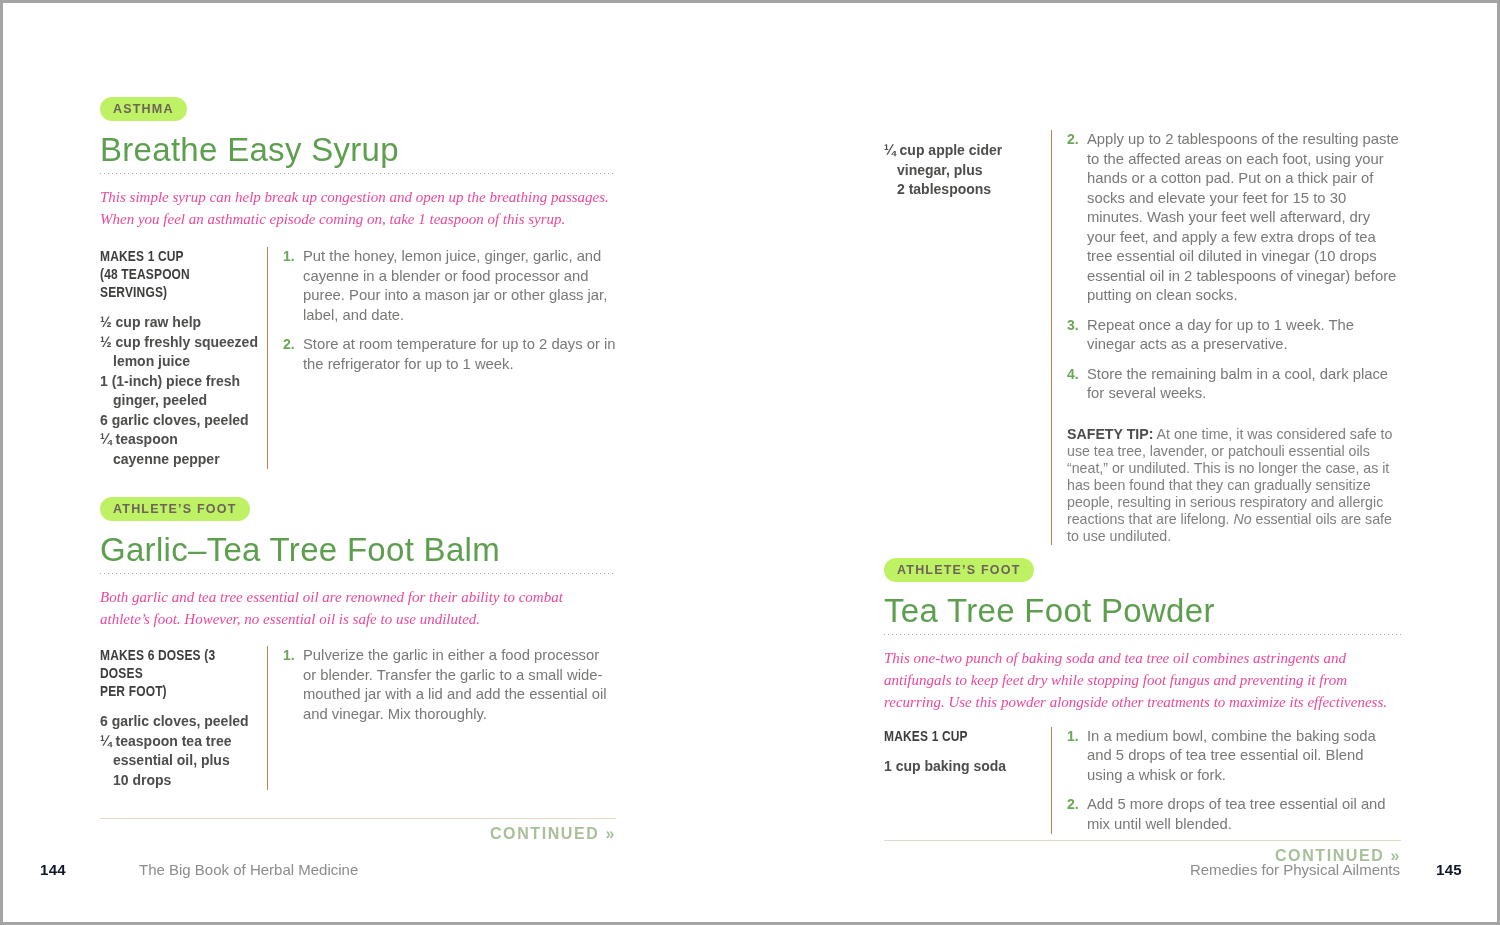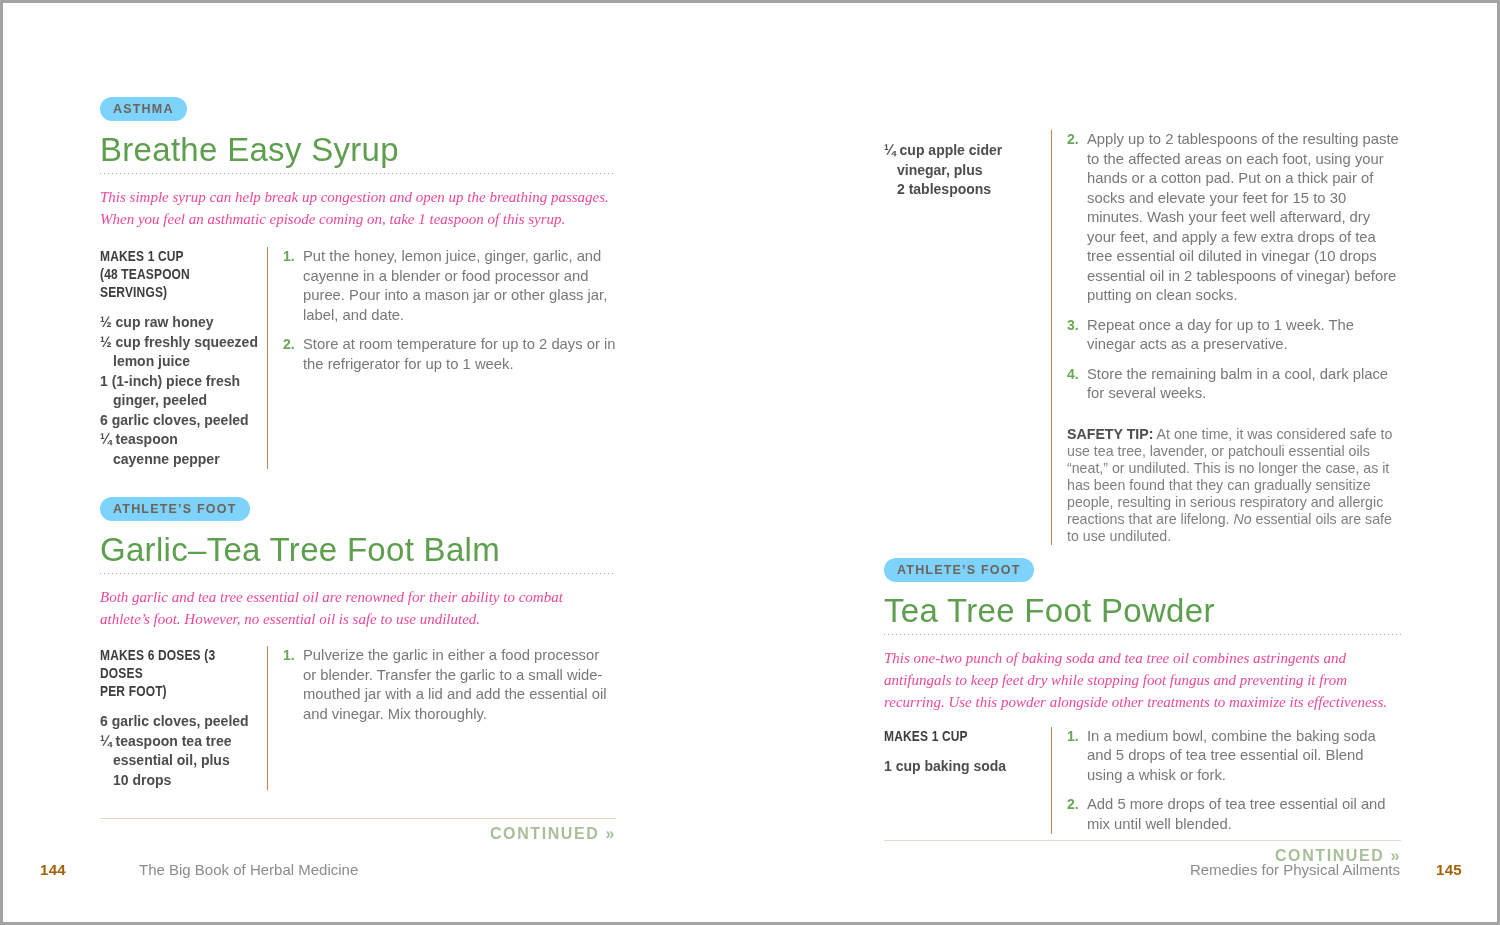--- a/index.html
+++ b/index.html
@@ -7,21 +7,21 @@
   body { font-family: "Liberation Sans", sans-serif; position: relative; overflow: hidden; }
 
   .frame { position: absolute; inset: 0; border: 3px solid #a4a4a4; pointer-events: none; z-index: 10; }
 
   .page-col { position: absolute; }
   .left-col  { left: 100px; top: 97px;  width: 516px; }
   .right-col { left: 884px; top: 130px; width: 517px; }
 
   .badge {
     display: inline-block;
-    background: #7dd3fc;
+    background: #bef264;
     color: #6d635a;
     font-size: 12.5px;
     font-weight: 600;
     letter-spacing: 1.2px;
     padding: 5px 13px 4px 13px;
     border-radius: 13px;
     line-height: 15px;
   }
 
   .title {
@@ -118,21 +118,21 @@
     font-size: 16px;
     font-weight: 600;
     letter-spacing: 1.6px;
     color: #a9bf99;
   }
 
   .recipe2-wrap { margin-top: 28px; }
   .badge-gap { margin-top: 13px; }
 
   .footer { position: absolute; top: 861px; font-size: 15px; }
-  .footer-num { font-weight: 600; color: #a16207; letter-spacing: 0.3px; }
+  .footer-num { font-weight: 600; color: #0f172a; letter-spacing: 0.3px; }
   .footer-text { color: #8c8c8a; margin-left: 39px; }
   .footer-left-num   { left: 40px; }
   .footer-left-text  { left: 100px; }
   .footer-right-text { right: 100px; text-align: right; }
   .footer-right-num  { right: 38px; }
 </style>
 </head>
 <body>
 
 <div class="frame"></div>
@@ -142,21 +142,21 @@
   <div>
     <span class="badge">ASTHMA</span>
     <div class="title">Breathe Easy Syrup</div>
     <div class="rule-dotted"></div>
     <div class="desc">This simple syrup can help break up congestion and open up the breathing passages. When you feel an asthmatic episode coming on, take 1 teaspoon of this syrup.</div>
 
     <div class="recipe-grid">
       <div class="col-ing">
         <div class="yield">MAKES 1 CUP
 (48 TEASPOON SERVINGS)</div>
-        <div class="ing">½ cup raw honey</div>
+        <div class="ing">½ cup raw help</div>
         <div class="ing">½ cup freshly squeezed
 lemon juice</div>
         <div class="ing">1 (1-inch) piece fresh
 ginger, peeled</div>
         <div class="ing">6 garlic cloves, peeled</div>
         <div class="ing">¼ teaspoon
 cayenne pepper</div>
       </div>
       <div class="divider"></div>
       <div class="col-steps">

